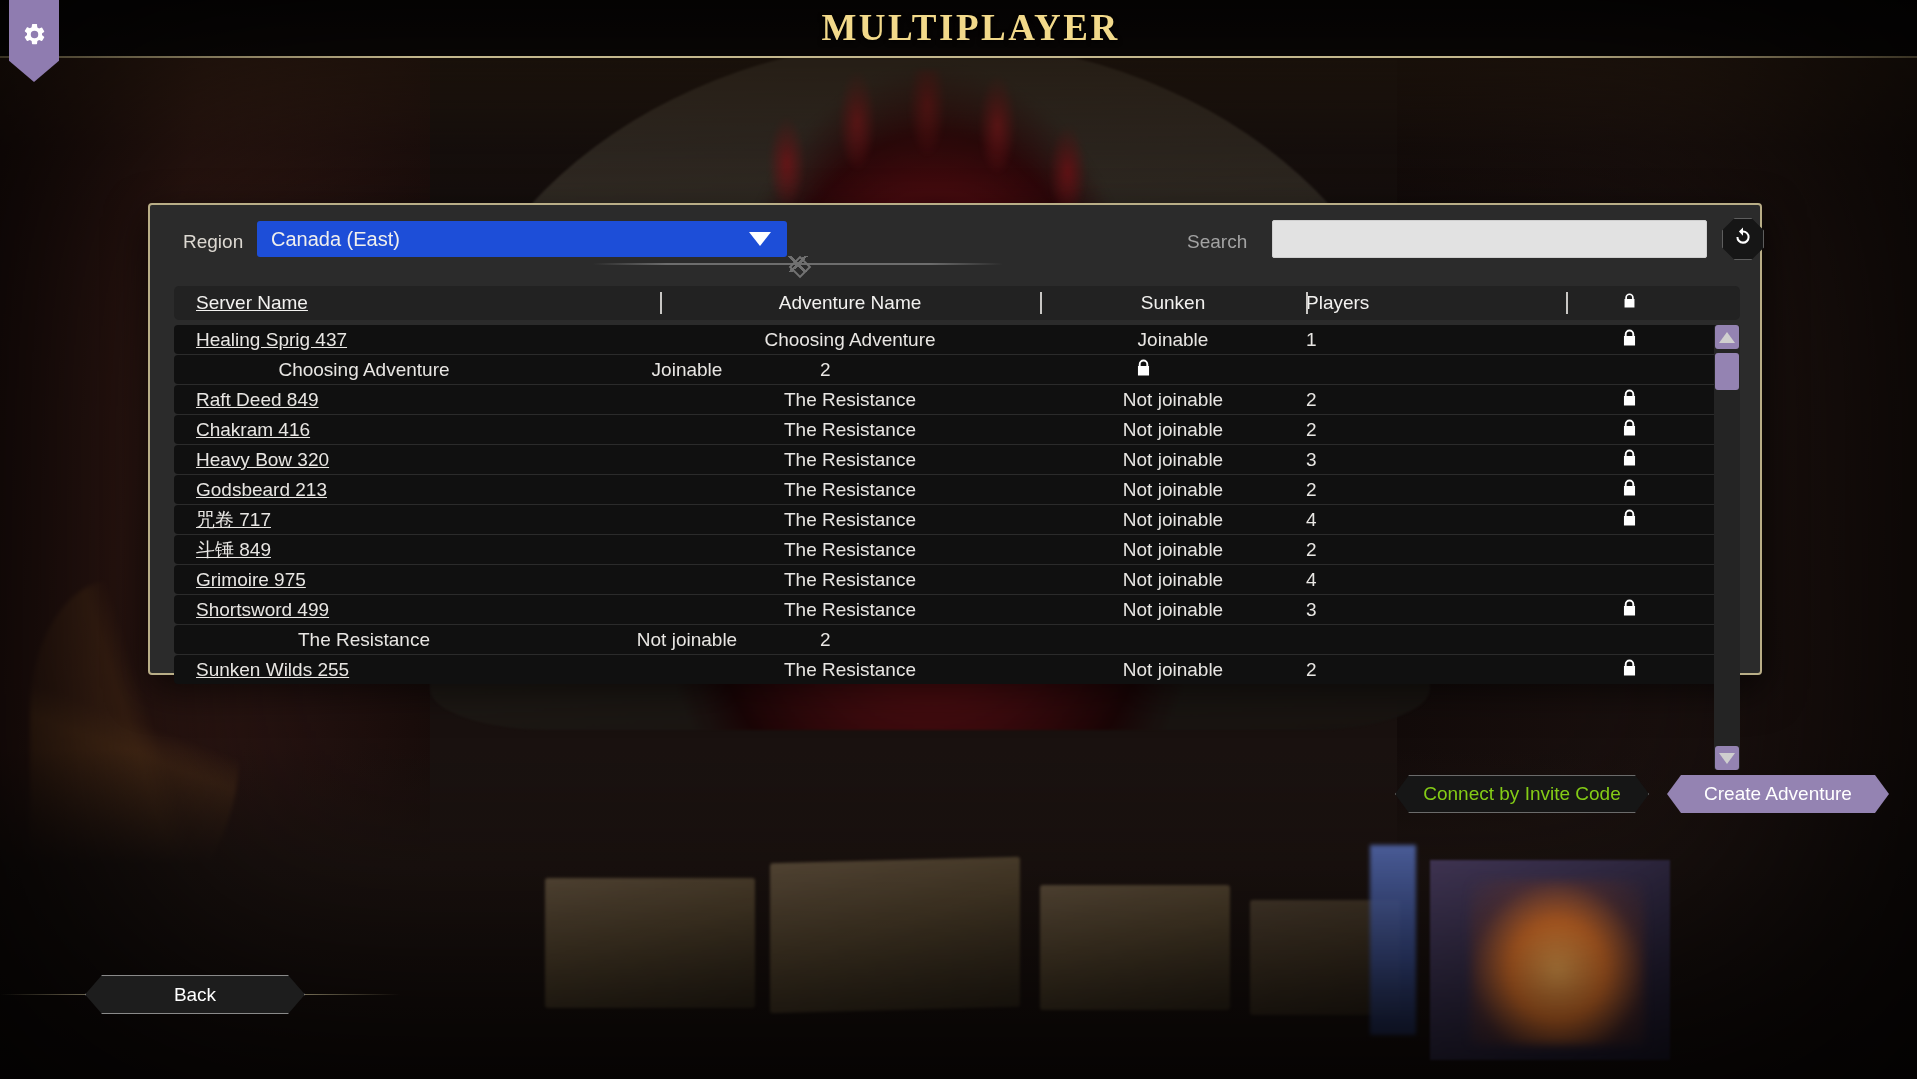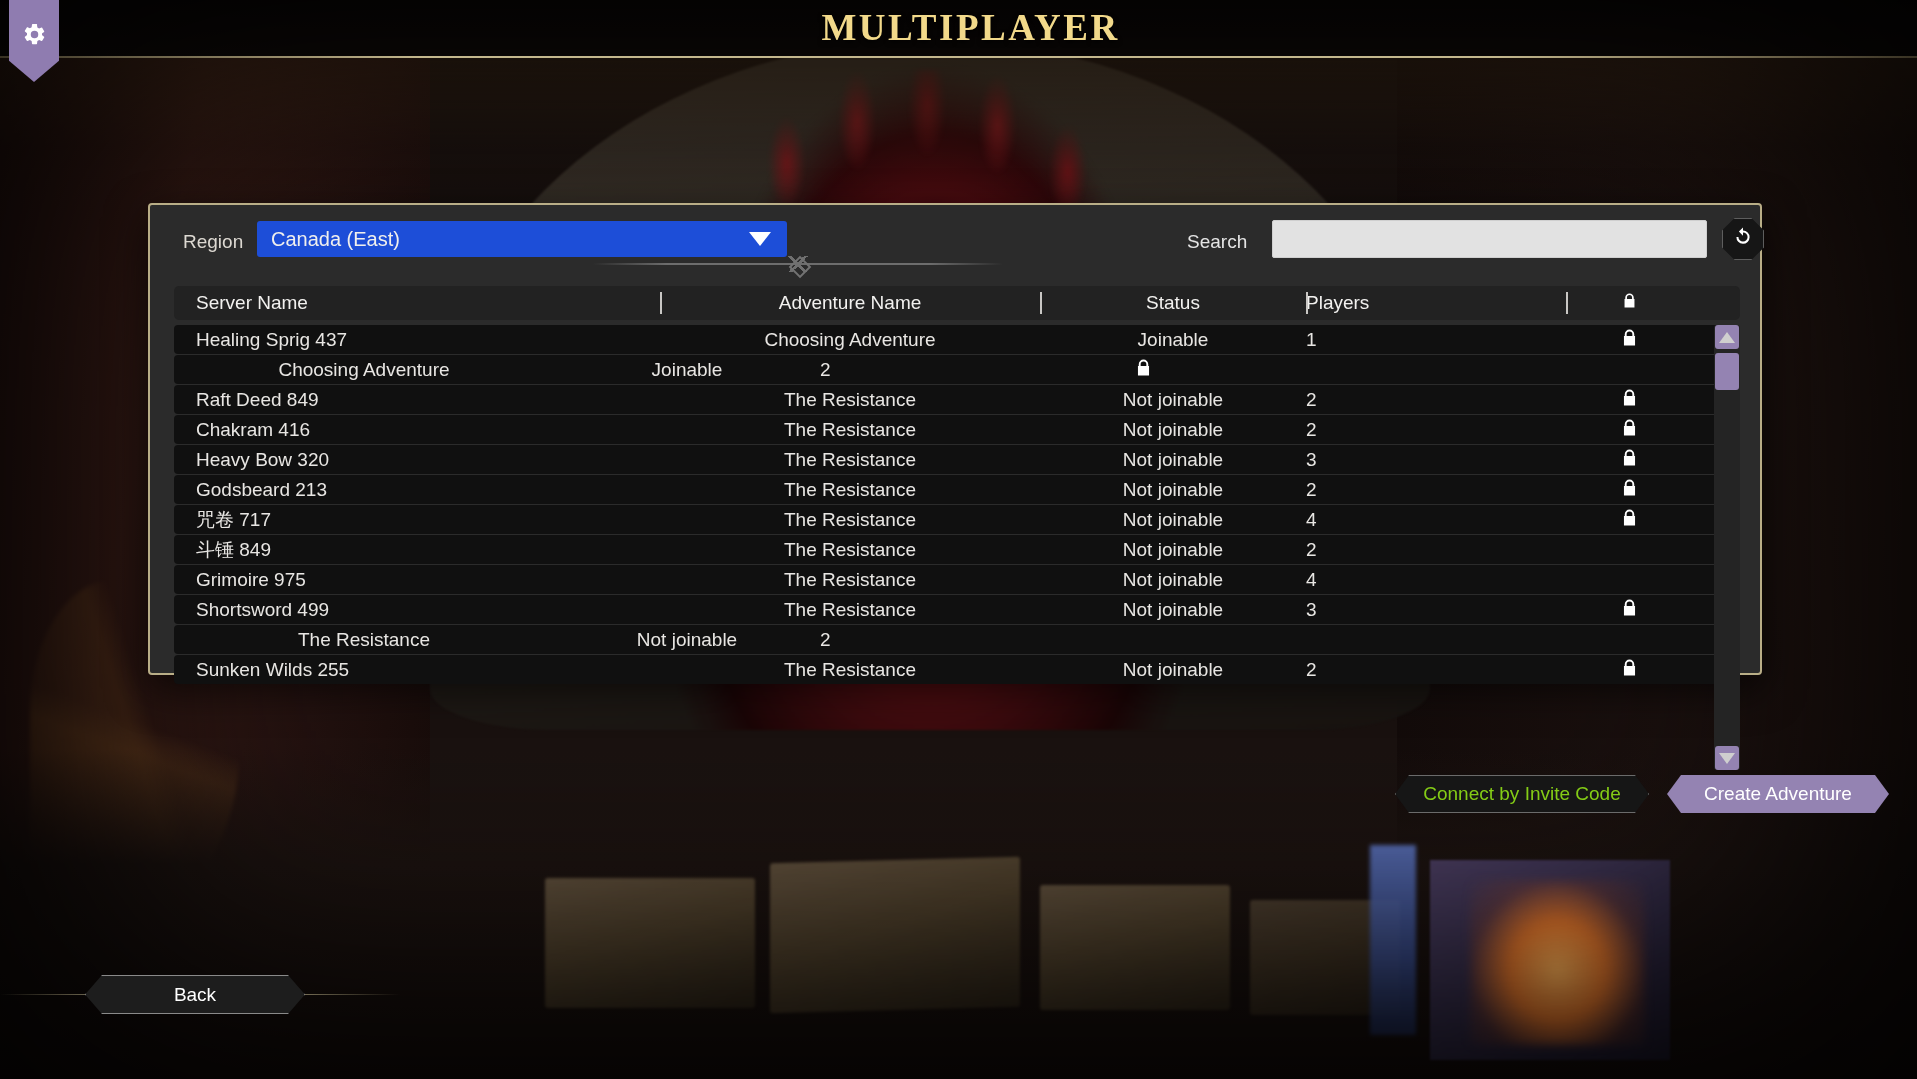--- a/index.html
+++ b/index.html
@@ -194,21 +194,21 @@
   }
   #region-arrow {
     width: 0; height: 0;
     border-left: 11px solid transparent;
     border-right: 11px solid transparent;
     border-top: 14px solid #ffffff;
     margin-right: 16px;
   }
   #search-label {
     position: absolute; left: 1037px; top: 14px;
-    color: #e5e5e5; font-size: 19px;
+    color: #a3a3a3; font-size: 19px;
   }
   #search-input {
     position: absolute; left: 1122px; top: 3px;
     width: 435px; height: 38px;
     background: #e2e2e2;
     border: 1px solid #cfcfcf;
     border-radius: 2px;
     font-family: "Liberation Sans", sans-serif;
     font-size: 17px;
     color: #1b1b1b;
@@ -281,21 +281,21 @@
     display: flex; align-items: center;
     height: 29px;
     background: #101010;
     border-radius: 4px;
     margin-bottom: 1px;
     cursor: pointer;
   }
   .row .col { color: #e8e6e3; font-size: 19px; }
 
   
-  .col-server  { width: 486px; padding-left: 22px; text-align: left; }
+  .col-server  { width: 486px; padding-left: 22px; text-align: left; text-decoration: underline; }
   .col-adv     { width: 380px; text-align: center; }
   .col-status  { width: 266px; text-align: center; }
   .col-players { width: 260px; text-align: left; }
   .col-lock    { width: 126px; display: flex; align-items: center; justify-content: center; }
   .col-lock svg { width: 19px; height: 19px; fill: #ffffff; }
   #table-head .col-lock svg { width: 17px; height: 17px; }
 
   
   #scrollbar {
     position: absolute;
@@ -441,21 +441,21 @@
   <div id="divider">
     <div class="line"></div>
     <div class="gem"></div>
   </div>
 
   <div id="table-area">
 
     <div id="table-head">
       <div class="col col-server">Server Name</div>
       <div class="col col-adv">Adventure Name</div>
-      <div class="col col-status">Status</div>
+      <div class="col col-status">Sunken</div>
       <div class="col col-players">Players</div>
       <div class="col col-lock">
         <span>
           <svg viewBox="0 0 24 24">
               <path d="M12 2a6 6 0 0 0-6 6v2H5v12h14V10h-1V8a6 6 0 0 0-6-6zm0 2.4A3.6 3.6 0 0 1 15.6 8v2H8.4V8A3.6 3.6 0 0 1 12 4.4z"></path>
             </svg>
         </span>
       </div>
       <div class="sep" style="left:486px"></div>
       <div class="sep" style="left:866px"></div>

